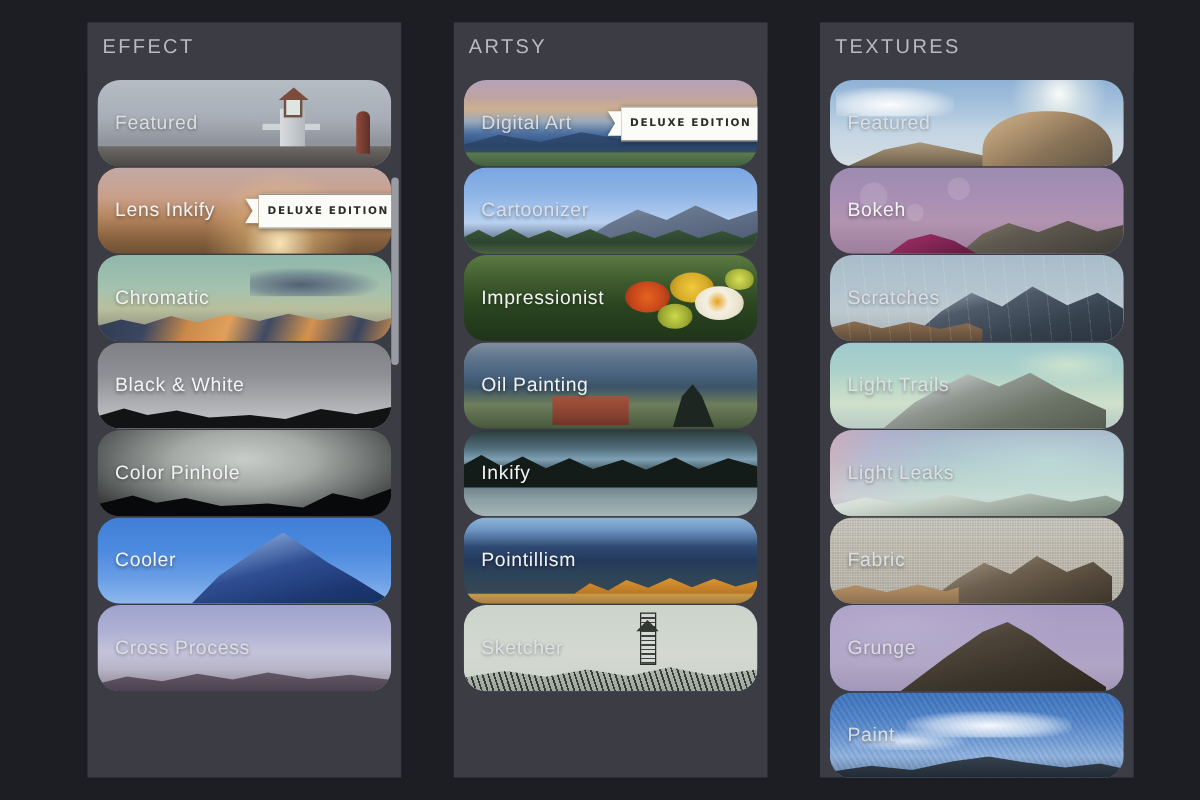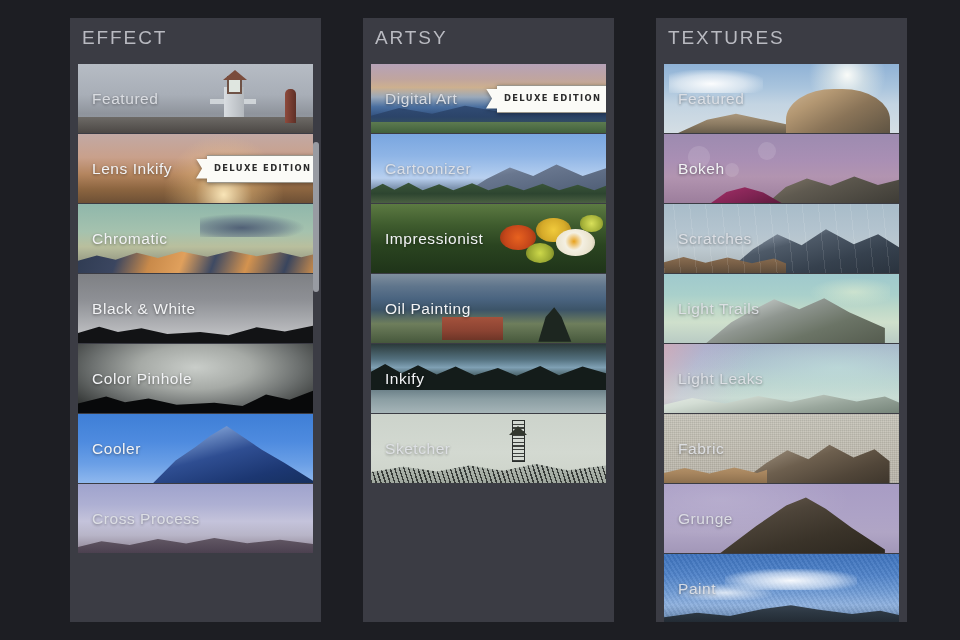--- a/index.html
+++ b/index.html
@@ -34,39 +34,40 @@
   .panel-header {
     height: 40px;
     display: flex;
     align-items: center;
     padding-left: 12px;
     background: #3b3c44;
   }
 
   .panel-header-title {
     color: #b9bac1;
-    font-size: 19px;
+    font-size: 16px;
     letter-spacing: 1.9px;
     font-weight: 400;
   }
 
   .tile-list {
     position: absolute;
     top: 46px;
     left: 8px;
     right: 8px;
     bottom: 0;
   }
 
   .tile {
     position: relative;
     height: 69px;
     margin-bottom: 1px;
     overflow: hidden;
     cursor: pointer;
+    border-radius: 18px;
   }
 
   .tile-art {
     position: absolute;
     inset: 0;
   }
 
   .tile-label {
     position: absolute;
     left: 14px;
@@ -609,20 +610,27 @@
       </div>
 
       <div class="tile">
         <div class="tile-art art-inkify">
           <div class="ink-trees"></div>
           <div class="ink-water"></div>
         </div>
         <span class="tile-label">Inkify</span>
       </div>
 
+      <div class="tile">
+        <div class="tile-art art-point">
+          <div class="pt-autumn"></div>
+          <div class="pt-shore"></div>
+        </div>
+        <span class="tile-label">Pointillism</span>
+      </div>
 
       <div class="tile">
         <div class="tile-art art-sketcher">
           <div class="sk-lines"></div>
           <div class="sk-tower"></div>
           <div class="sk-top"></div>
         </div>
         <span class="tile-label soft">Sketcher</span>
       </div>
 

